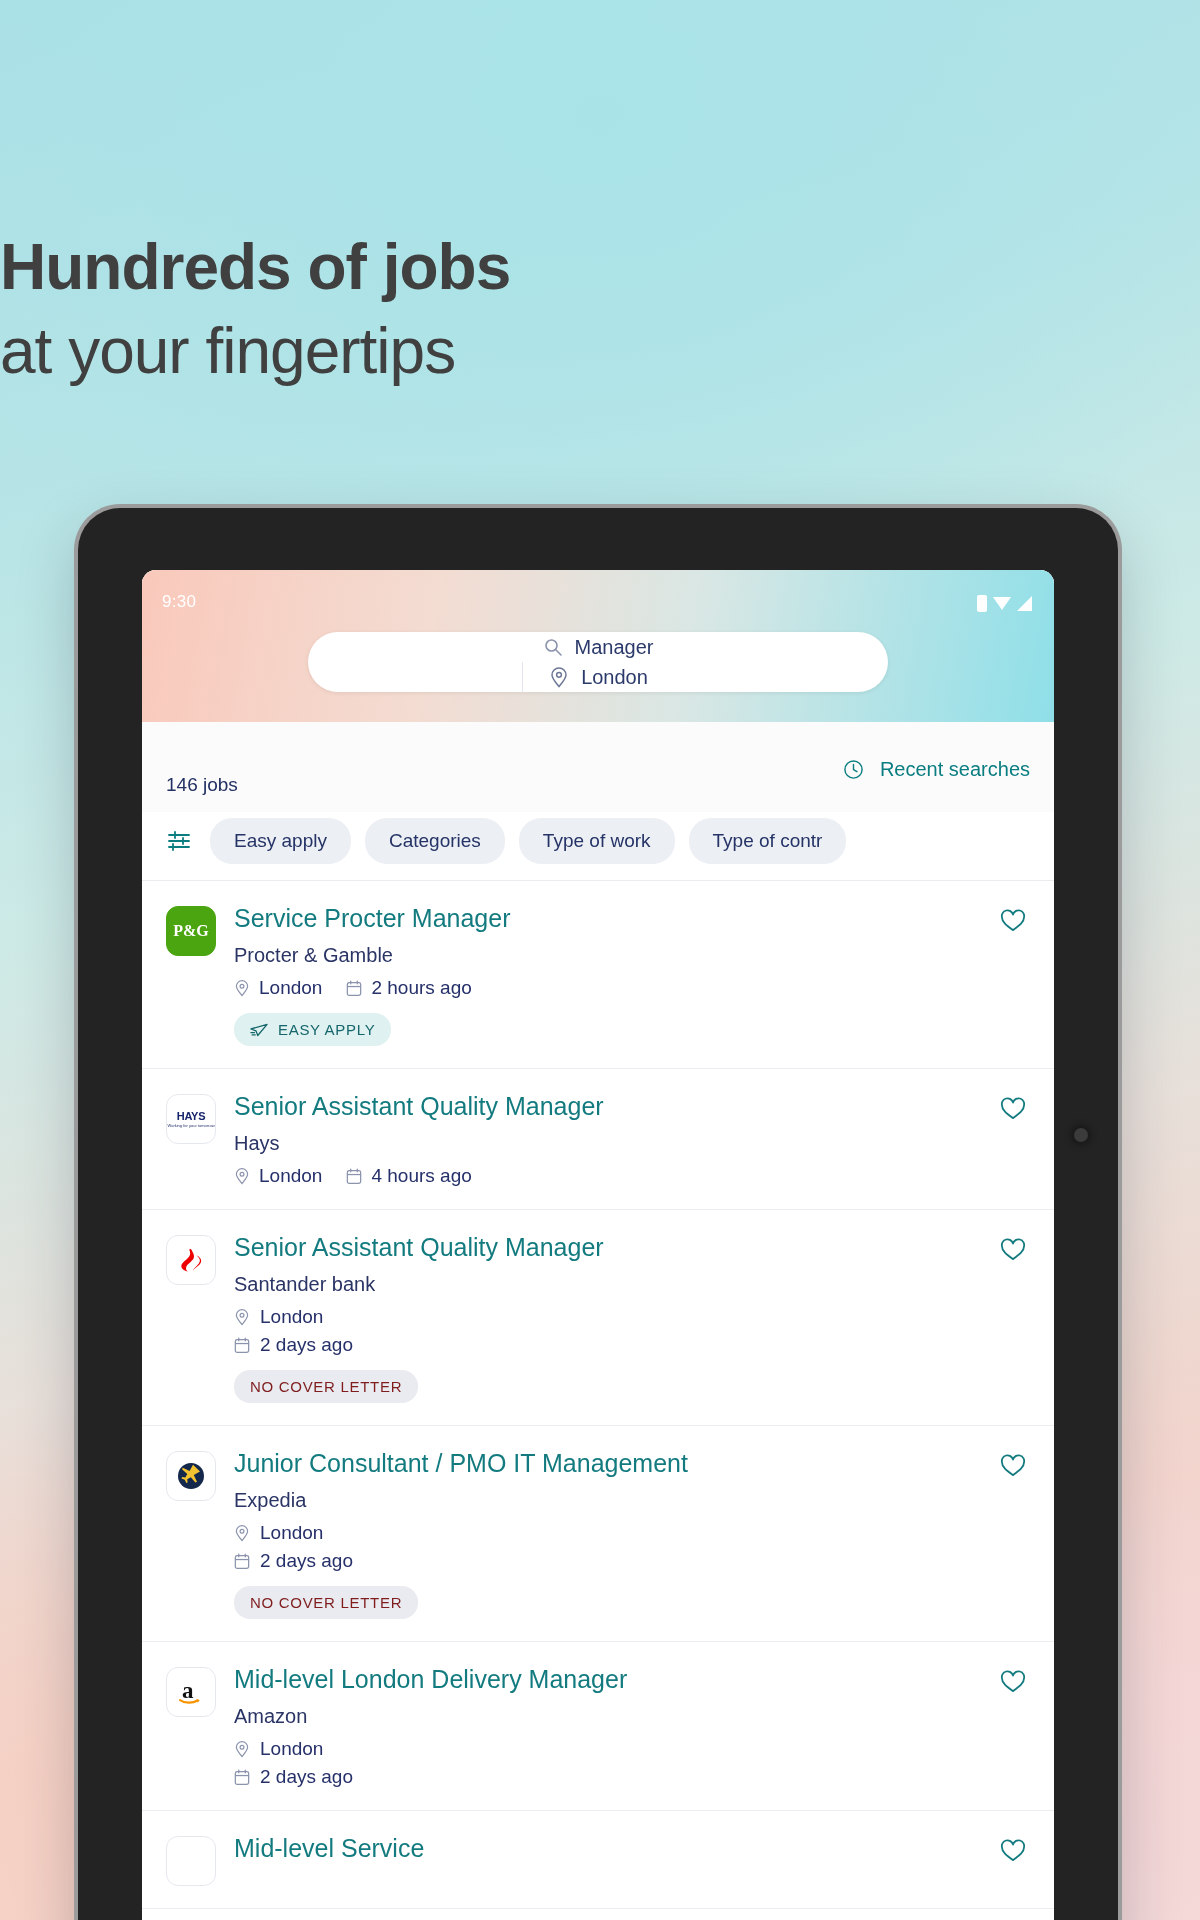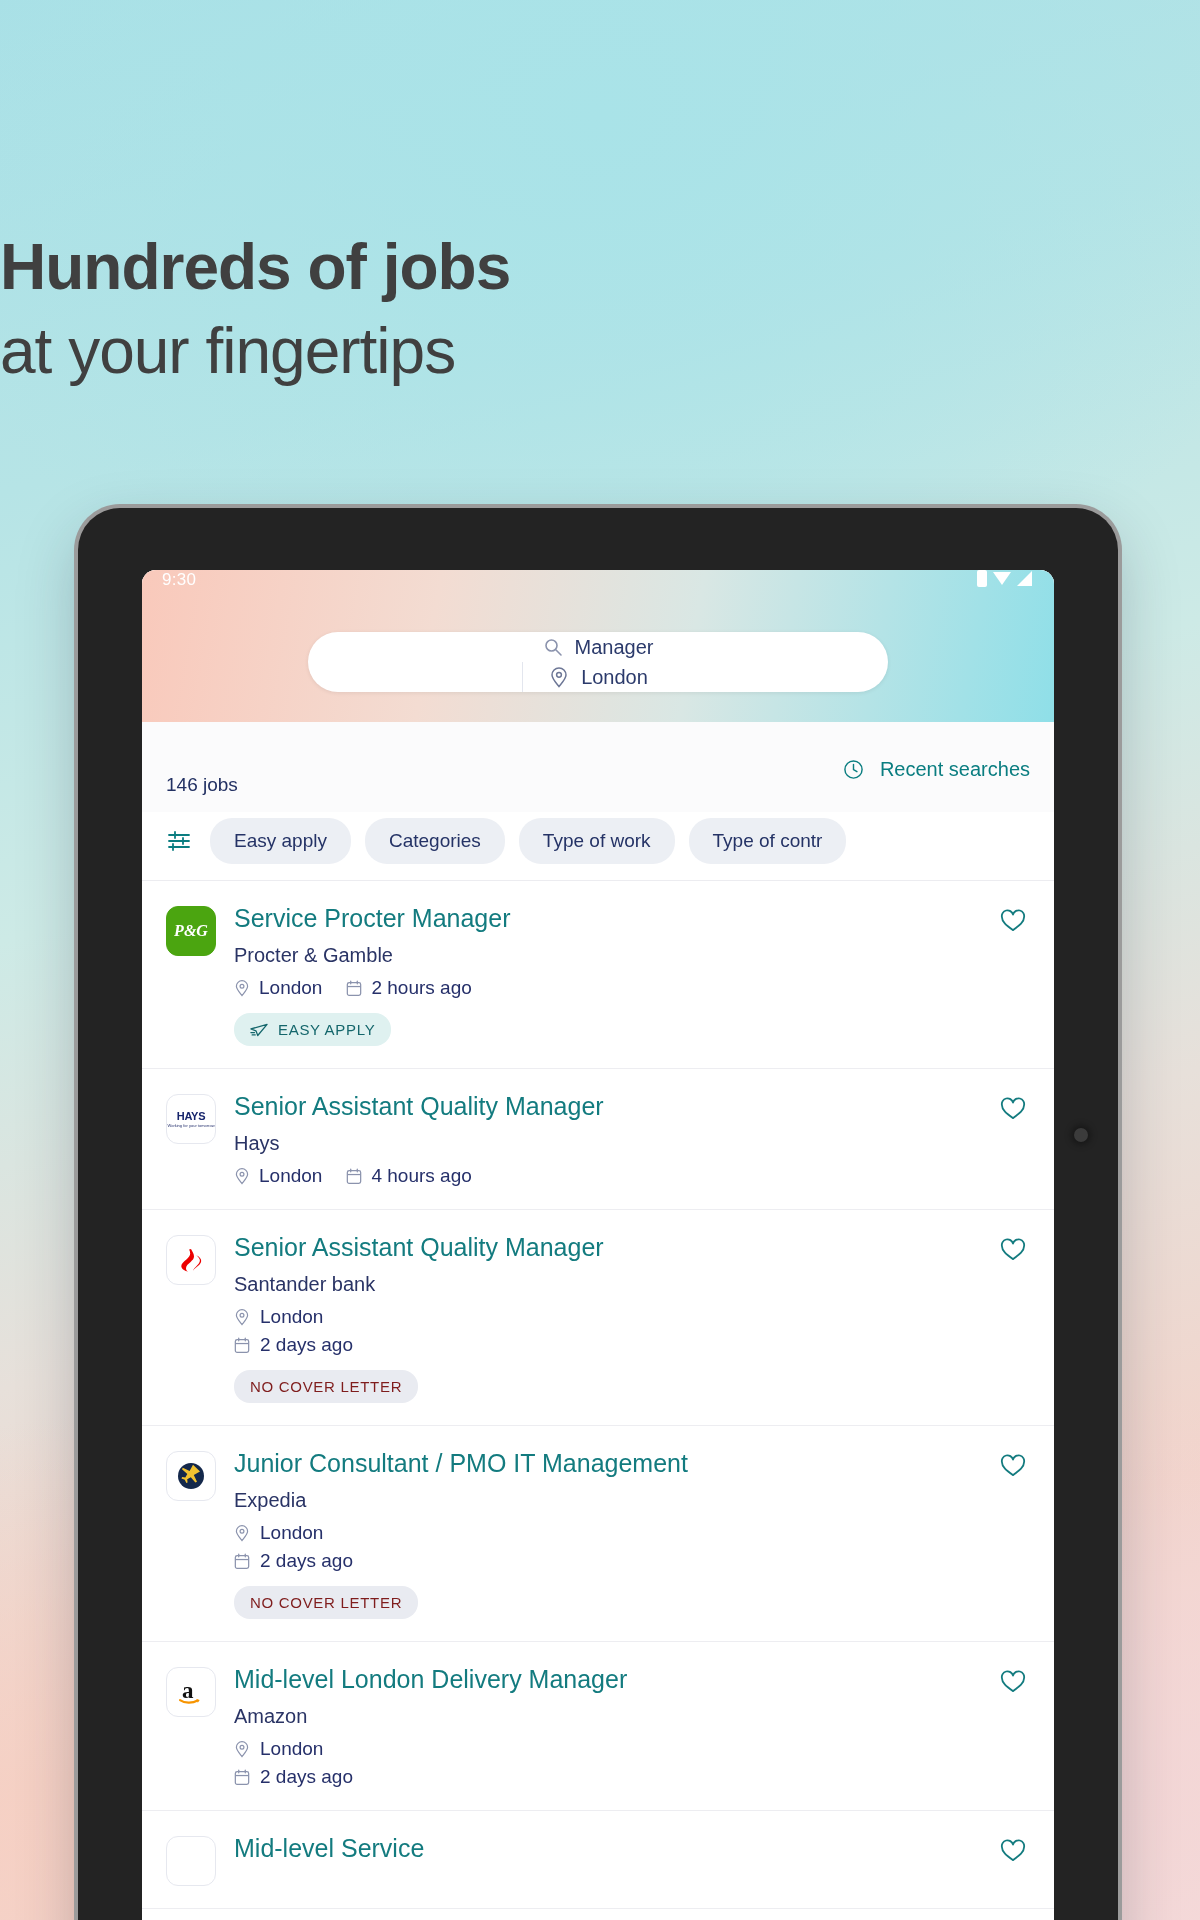--- a/index.html
+++ b/index.html
@@ -50,21 +50,21 @@
 
   
   .app { position:absolute; inset:0; background:#ffffff; }
 
   .app-header {
     height:152px;
     background: linear-gradient(100deg, #f9c9bb 0%, #f3dcd2 32%, #d9e7e4 60%, #8fdfe8 100%);
     position:relative;
   }
   .statusbar {
-    height:42px; display:flex; align-items:flex-start;
+    height:42px; display:flex; align-items:flex-end;
     justify-content:space-between;
     padding:0 22px 0 20px;
     color:#ffffff;
   }
   .clock { font-size:17px; font-weight:400; color:#ffffff; letter-spacing:0.3px; }
   .status-icons { display:flex; align-items:center; gap:6px; }
   .ic-battery { width:10px; height:17px; border-radius:2px; background:#fff; }
   .ic-wifi {
     width:0; height:0;
     border-left:9px solid transparent; border-right:9px solid transparent;
@@ -127,21 +127,21 @@
     position:relative;
   }
   .logo {
     flex:0 0 auto;
     width:50px; height:50px; border-radius:12px;
     display:flex; align-items:center; justify-content:center;
     overflow:hidden; background:#fff;
     border:1px solid #e6e8ef;
     margin-top:3px;
   }
-  .logo.pg { background:#4ba510; border-color:#4ba510; color:#fff; font-style:italic; font-weight:700; font-size:16px; font-family:"Liberation Serif", serif; }
+  .logo.pg { background:#4ba510; border-color:#4ba510; color:#fff; font-weight:700; font-size:16px; font-family:"Liberation Serif", serif; }
   .logo.hays { background:#fff; flex-direction:column; line-height:1; }
   .logo.hays .hb { font-size:11px; font-weight:700; color:#16246b; letter-spacing:-0.3px; }
   .logo.hays .hs { font-size:4px; color:#2a3570; margin-top:2px; text-align:center; }
   .logo.expedia { background:#fff; }
   .logo.amazon { background:#fff; }
 
   .job-body { flex:1; min-width:0; padding-right:50px; }
   .job-title { font-size:25px; line-height:31px; color:#137b7f; font-weight:400; }
   .job-company { font-size:20px; color:#2a3465; margin-top:10px; }
   .job-lines { margin-top:10px; }

